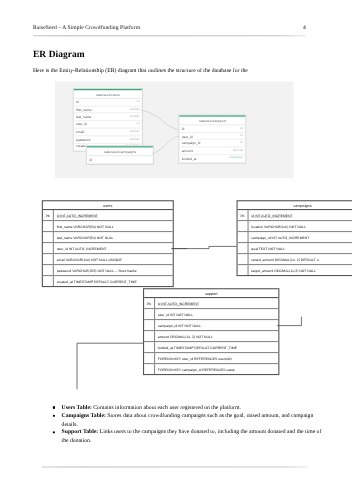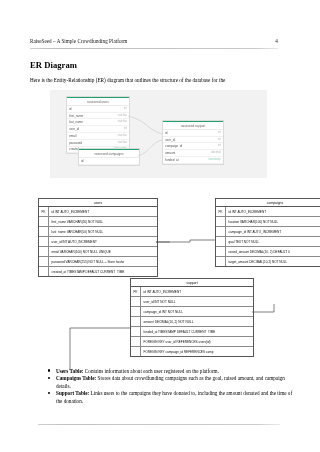--- a/index.html
+++ b/index.html
@@ -1,20 +1,20 @@
 <!DOCTYPE html>
 <html><head>
 <meta charset="utf-8">
 <style>
   html,body{margin:0;padding:0;}
   body{
     width:320px;height:452px;background:#ffffff;overflow:hidden;
     font-family:"Liberation Serif",serif;color:#000;
   }
-  .page{position:relative;width:308px;height:452px;box-sizing:border-box;padding:16px 30px;}
+  .page{position:relative;width:308px;height:452px;box-sizing:border-box;padding:0 30px;}
 
   
   .runhead{display:flex;justify-content:space-between;align-items:baseline;
            padding-top:22px;font-size:5.1px;letter-spacing:.05px;color:#111;}
   .runhead .pageno{font-size:5.2px;}
   .rule-top{margin-top:4px;height:1px;background:linear-gradient(to right,#cfcfcf,#bdbdbd 10%,#c8c8c8 90%,#e8e8e8);}
 
   
   h1.sec{font-size:8.6px;font-weight:bold;margin:11px 0 0 0;letter-spacing:.05px;}
   p.intro{font-size:5.2px;line-height:1.45;margin:7px 0 0 0;}

